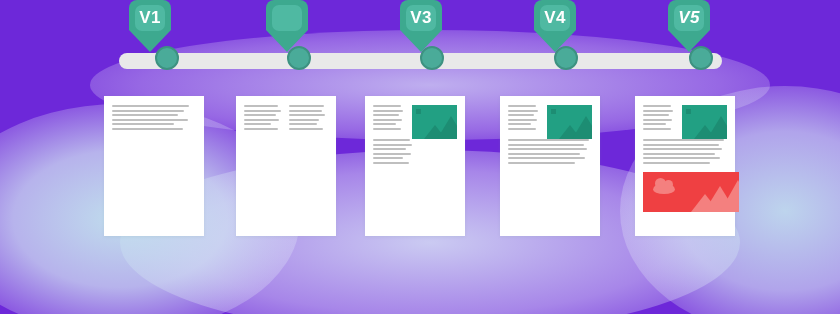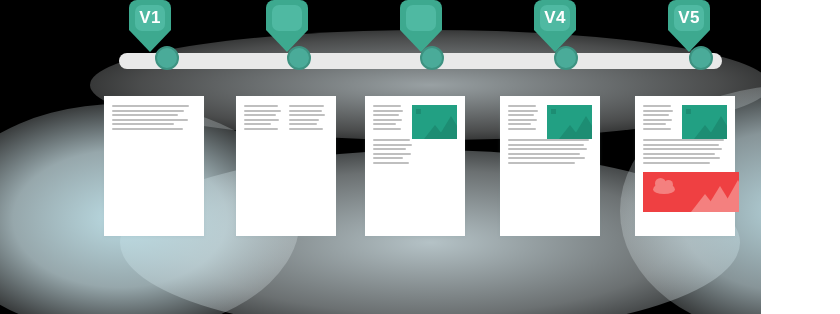--- a/index.html
+++ b/index.html
@@ -9,23 +9,23 @@
   body {
     width: 840px;
     height: 314px;
     overflow: hidden;
     font-family: "Liberation Sans", sans-serif;
     background: #ffffff;
   }
 
   #stage {
     position: relative;
-    width: 761px;
+    width: 840px;
     height: 314px;
-    background: #000000;
+    background: #6d28d9;
     overflow: hidden;
   }
 
   
   .glow {
     position: absolute;
     border-radius: 50%;
     pointer-events: none;
   }
   .glow-left {
@@ -229,33 +229,34 @@
           </div>
           <div class="dot" style="left: 27px;"></div>
         </div>
         <div class="marker" style="left: 394px;">
           <div class="pin">
             <svg width="54" height="56" viewBox="0 0 54 56">
               <path d="M6 8 A8 8 0 0 1 14 0 L40 0 A8 8 0 0 1 48 8 L48 30 L27 52 L6 30 Z" fill="#3da98f"></path>
               <rect x="12" y="5" width="30" height="26" rx="7" fill="#4fb9a2"></rect>
             </svg>
           </div>
+          <div class="pin-label">V3</div>
           <div class="dot" style="left: 26px;"></div>
         </div>
         <div class="marker" style="left: 528px;">
           <div class="pin">
             <svg width="54" height="56" viewBox="0 0 54 56">
               <path d="M6 8 A8 8 0 0 1 14 0 L40 0 A8 8 0 0 1 48 8 L48 30 L27 52 L6 30 Z" fill="#3da98f"></path>
               <rect x="12" y="5" width="30" height="26" rx="7" fill="#4fb9a2"></rect>
             </svg>
           </div>
           <div class="pin-label">V4</div>
           <div class="dot" style="left: 26px;"></div>
         </div>
-        <div class="marker" style="left: 662px;">
+        <div class="marker" style="left: 662px; font-style: italic;">
           <div class="pin">
             <svg width="54" height="56" viewBox="0 0 54 56">
               <path d="M6 8 A8 8 0 0 1 14 0 L40 0 A8 8 0 0 1 48 8 L48 30 L27 52 L6 30 Z" fill="#3da98f"></path>
               <rect x="12" y="5" width="30" height="26" rx="7" fill="#4fb9a2"></rect>
             </svg>
           </div>
           <div class="pin-label">V5</div>
           <div class="dot" style="left: 27px;"></div>
         </div>
       </div>

